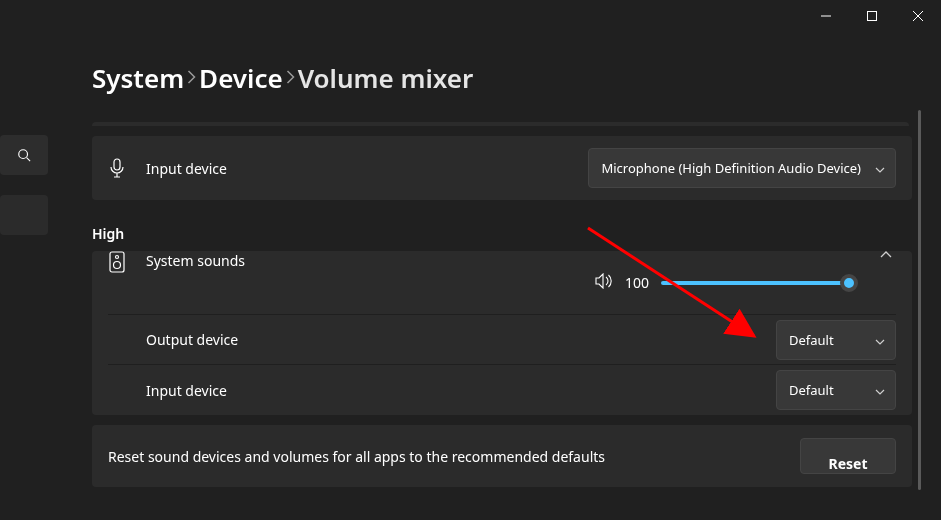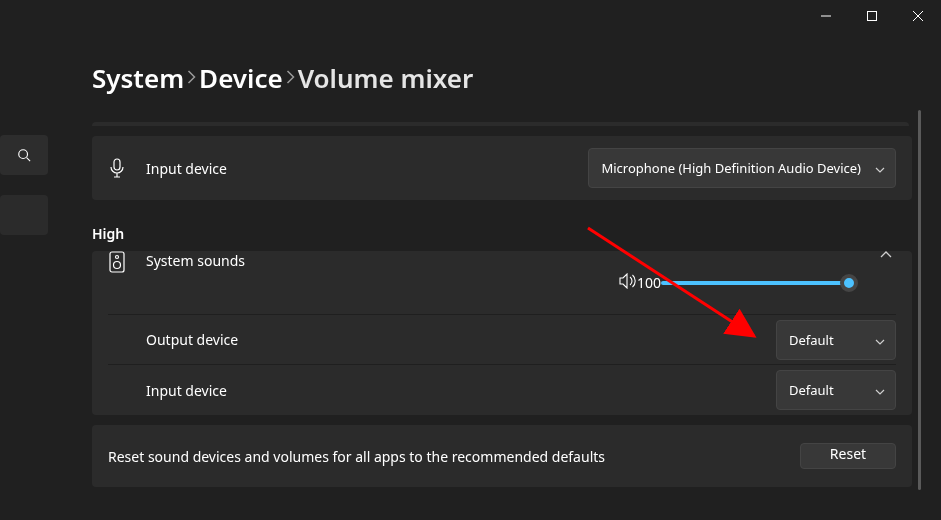--- a/index.html
+++ b/index.html
@@ -134,20 +134,21 @@
     align-items: center;
     height: 50px;
     padding-left: 38px;
     gap: 20px;
     border-bottom: 1px solid #1f1f1f;
   }
   .sub-row:last-child { border-bottom: none; }
   .vol-group {
     display: flex;
     align-items: center;
+    gap: 12px;
   }
   .vol-num {
     font-size: 14px;
   }
   .slider {
     width: 195px;
     height: 20px;
     position: relative;
     display: flex;
     align-items: center;
@@ -182,26 +183,27 @@
     align-items: center;
     padding: 0 16px;
     margin-top: 10px;
     gap: 6px;
     width: 820px;
   }
   .reset-btn {
     background: #383838;
     border: 1px solid #444;
     border-radius: 4px;
-    height: 26px;
+    height: 36px;
     width: 96px;
     display: flex;
-    align-items: flex-start;
+    align-items: flex-end;
     justify-content: center;
     font-size: 14px;
+    font-weight: bold;
   }
   .scrollbar {
     position: absolute;
     right: 20px;
     top: 110px;
     width: 3px;
     height: 380px;
     background: #5a5a5a;
     border-radius: 2px;
   }

